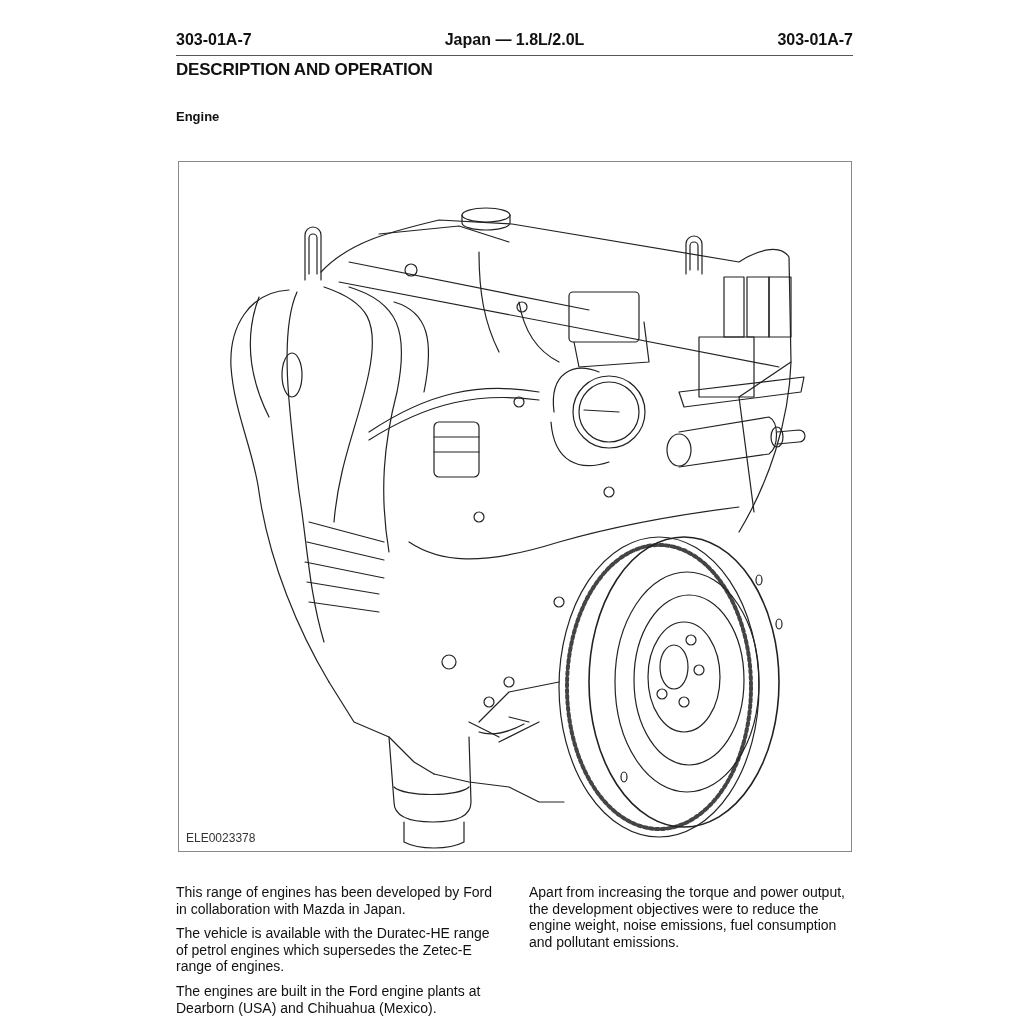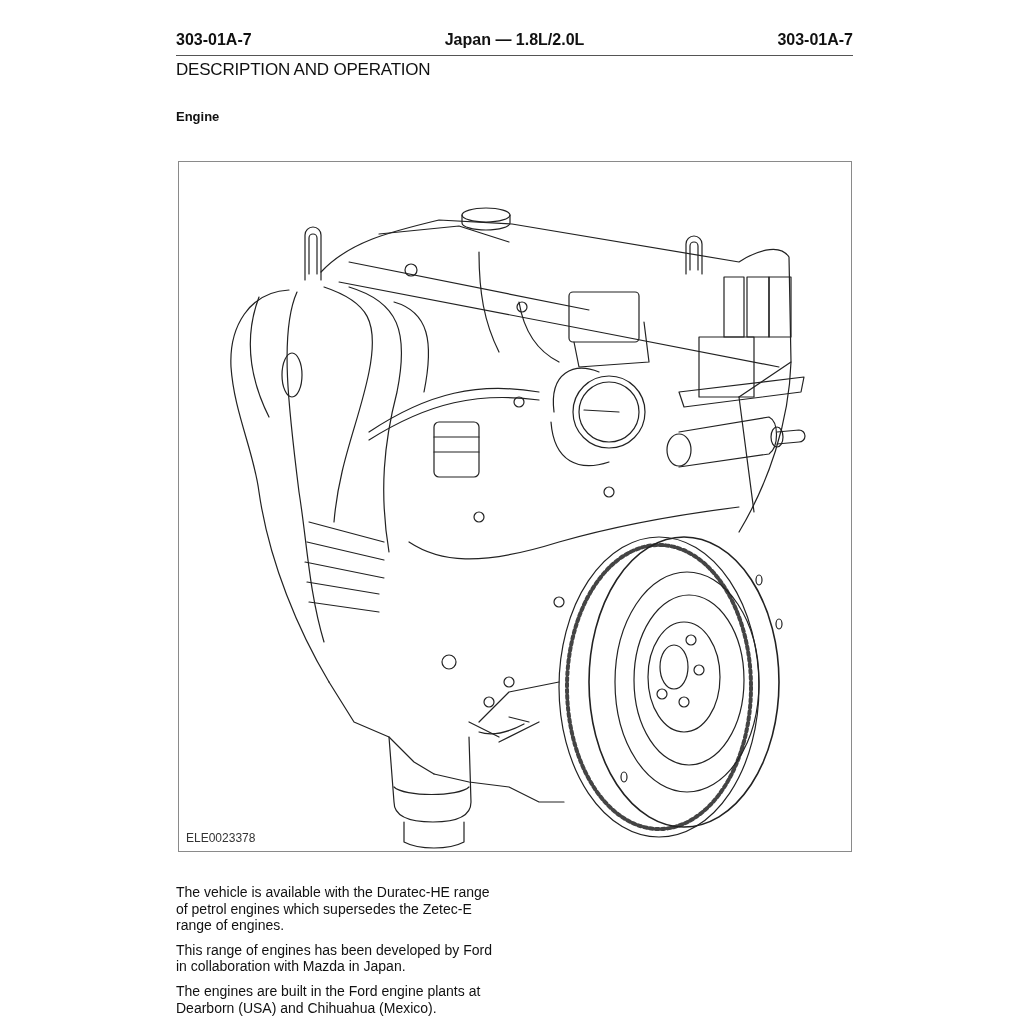--- a/index.html
+++ b/index.html
@@ -5,21 +5,21 @@
   html, body { margin: 0; padding: 0; background: #ffffff; }
   body { width: 1024px; height: 1024px; position: relative; overflow: hidden;
          font-family: "Liberation Sans", sans-serif; color: #111; }
   .hdr { position: absolute; top: 31px; left: 176px; width: 677px; height: 18px;
          font-size: 16px; font-weight: bold; }
   .hdr span { position: absolute; top: 0; white-space: nowrap; }
   .hdr .l { left: 0; }
   .hdr .c { left: 50%; transform: translateX(-50%); }
   .hdr .r { right: 0; }
   .rule { position: absolute; top: 55px; left: 176px; width: 677px; height: 1px; background: #555; }
-  .sec { position: absolute; top: 60px; left: 176px; font-size: 17px; font-weight: normal; letter-spacing: -0.2px; }
+  .sec { position: absolute; top: 60px; left: 176px; font-size: 17px; font-weight: bold; letter-spacing: -0.2px; }
   .sub { position: absolute; top: 109px; left: 176px; font-size: 13px; font-weight: bold; }
   .fig { position: absolute; left: 178px; top: 161px; width: 674px; height: 691px;
          border: 1px solid #8a8a8a; box-sizing: border-box; background: #fff; }
   .fig svg { position: absolute; left: 0; top: 0; }
   .figid { position: absolute; left: 7px; bottom: 6px; font-size: 12px; color: #333; }
   .col { position: absolute; top: 884px; width: 320px; font-size: 14px; line-height: 16.6px; color: #111; }
   .col p { margin: 0 0 8px 0; }
   .col.l { left: 176px; }
   .col.r { left: 529px; }
 </style>
@@ -132,19 +132,20 @@
     <path d="M290 560 L320 575 M330 555 L350 560"></path>
     <circle cx="270" cy="500" r="7"></circle>
     <circle cx="330" cy="520" r="5"></circle>
     <circle cx="310" cy="540" r="5"></circle>
     <path d="M300 570 C315 575 330 570 345 562"></path>
   </svg>
   <span class="figid">ELE0023378</span>
 </div>
 
 <div class="col l">
+  <p>This range of engines has been developed by Ford in collaboration with Mazda in Japan.</p>
   <p>The vehicle is available with the Duratec-HE range of petrol engines which supersedes the Zetec-E range of engines.</p>
-  <p>This range of engines has been developed by Ford in collaboration with Mazda in Japan.</p>
   <p>The engines are built in the Ford engine plants at Dearborn (USA) and Chihuahua (Mexico).</p>
 </div>
 
 <div class="col r">
+  <p>Apart from increasing the torque and power output, the development objectives were to reduce the engine weight, noise emissions, fuel consumption and pollutant emissions.</p>
 </div>
 
 </body></html>

